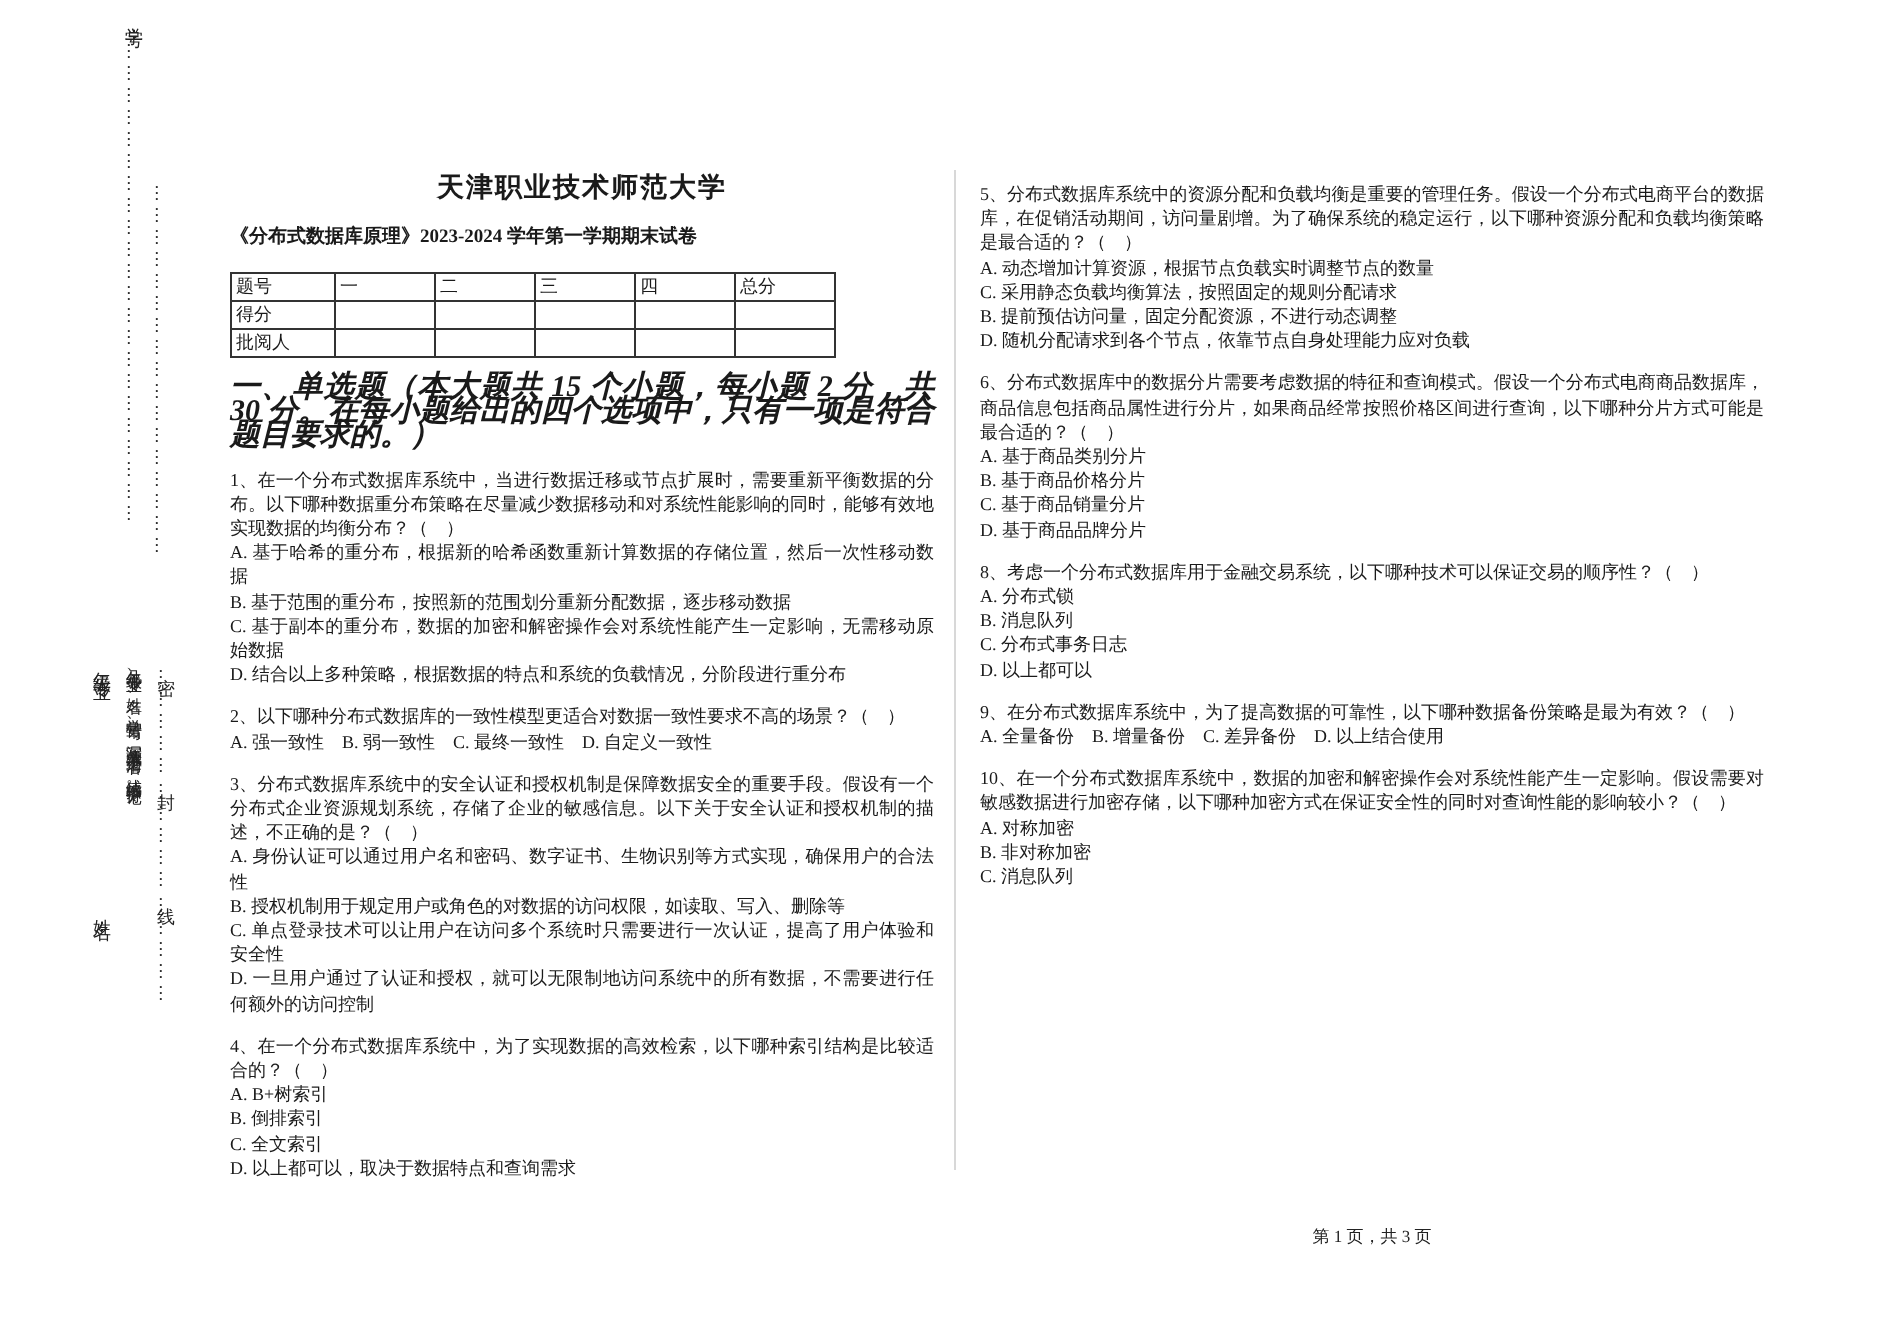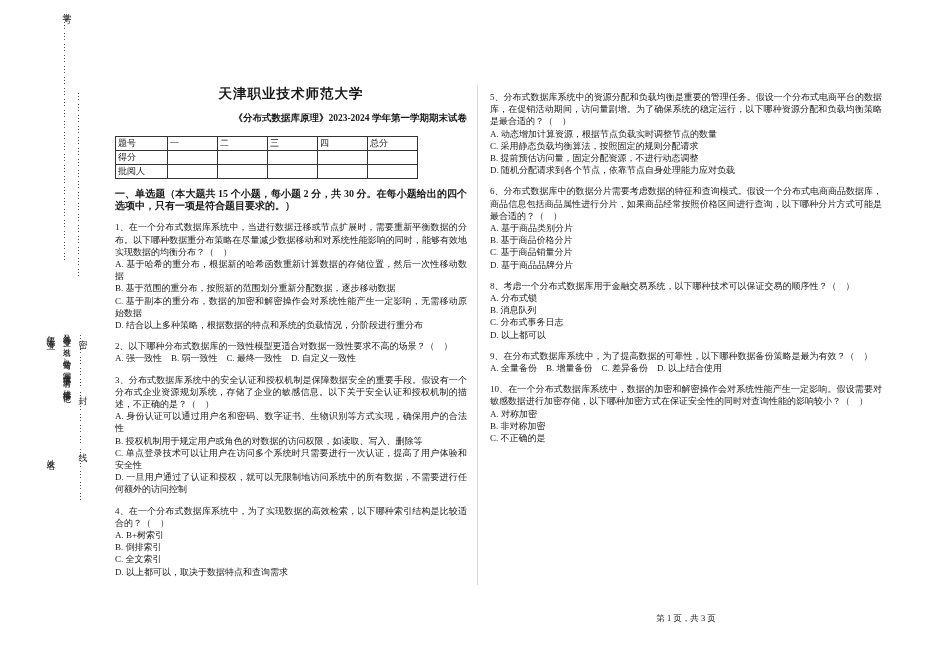--- a/index.html
+++ b/index.html
@@ -11,28 +11,28 @@
   .vtext { position:absolute; writing-mode:vertical-rl; text-orientation:mixed;
            font-size:9px; letter-spacing:2px; color:#222; white-space:nowrap; }
   .vtext.small { font-size:8px; letter-spacing:1px; }
 
   
   .col-left  { position:absolute; left:115px; top:85px;  width:352px; }
   .col-right { position:absolute; left:490px; top:82px;  width:392px; }
   .fold-line { position:absolute; left:477px; top:85px; height:500px; border-left:1px solid #d8d8d8; }
 
   .uni-title { font-size:13.5px; font-weight:bold; text-align:center; letter-spacing:1px; }
-  .subtitle  { font-size:9.5px; font-weight:bold; text-align:right; margin-top:9px; }
+  .subtitle  { font-size:9.5px; font-weight:bold; text-align:left; margin-top:9px; }
 
   table.score { border-collapse:collapse; margin-top:11px; font-size:9px; table-layout:fixed; }
   table.score td { border:1px solid #333; height:14px; text-align:left; padding:0 2px; }
   table.score td:first-child { width:52px; }
   table.score td { width:50px; }
 
-  .section-heading { font-size:10px; font-weight:bold; line-height:12.2px; margin-top:9px; text-align:justify; }
+  .section-heading { font-size:15px; font-weight:bold; line-height:12.2px; margin-top:9px; text-align:justify;font-style:italic; }
 
   .question { margin-top:9px; font-size:9px; line-height:12.2px; }
   .question .stem   { text-align:justify; }
   .question .option { text-align:justify; }
 
   .footer { position:absolute; left:490px; top:613px; width:392px; text-align:center; font-size:8.5px; color:#222; }
 </style>
 </head>
 <body>
 
@@ -135,19 +135,19 @@
           <div class="option">D. 以上都可以</div>
         </div>
         <div class="question">
           <div class="stem">9、在分布式数据库系统中，为了提高数据的可靠性，以下哪种数据备份策略是最为有效？（　）</div>
           <div class="option">A. 全量备份　B. 增量备份　C. 差异备份　D. 以上结合使用</div>
         </div>
         <div class="question">
           <div class="stem">10、在一个分布式数据库系统中，数据的加密和解密操作会对系统性能产生一定影响。假设需要对敏感数据进行加密存储，以下哪种加密方式在保证安全性的同时对查询性能的影响较小？（　）</div>
           <div class="option">A. 对称加密</div>
           <div class="option">B. 非对称加密</div>
-          <div class="option">C. 不正确的是</div>
+          <div class="option">C. 消息队列</div>
         </div>
       </div>
   </div>
 
   <div class="footer">第 1 页，共 3 页</div>
 </div>
 
 </body></html>

